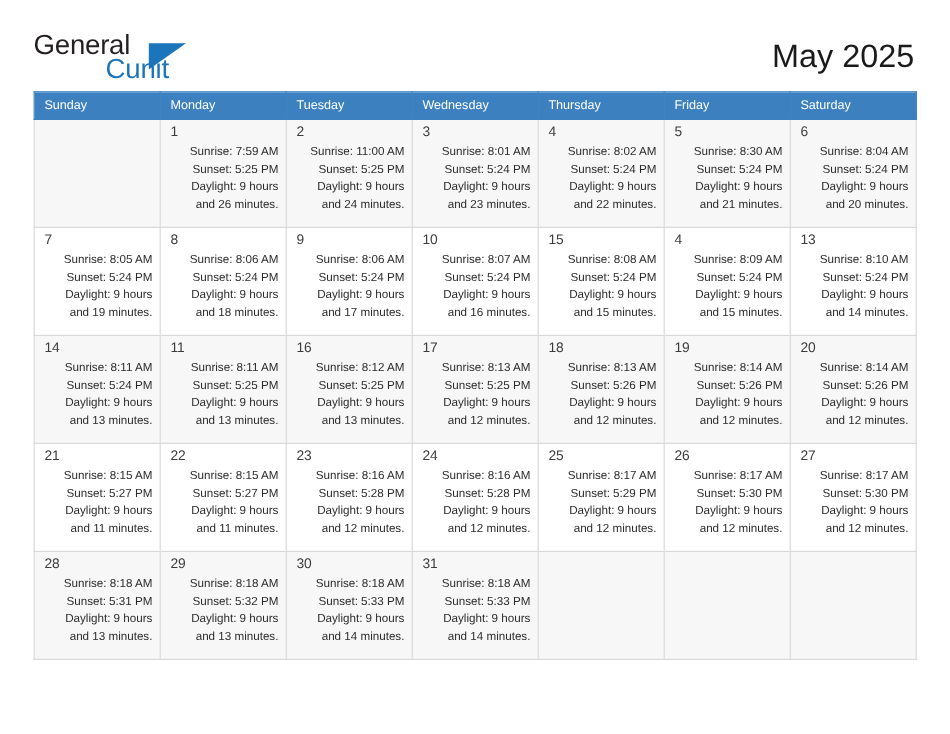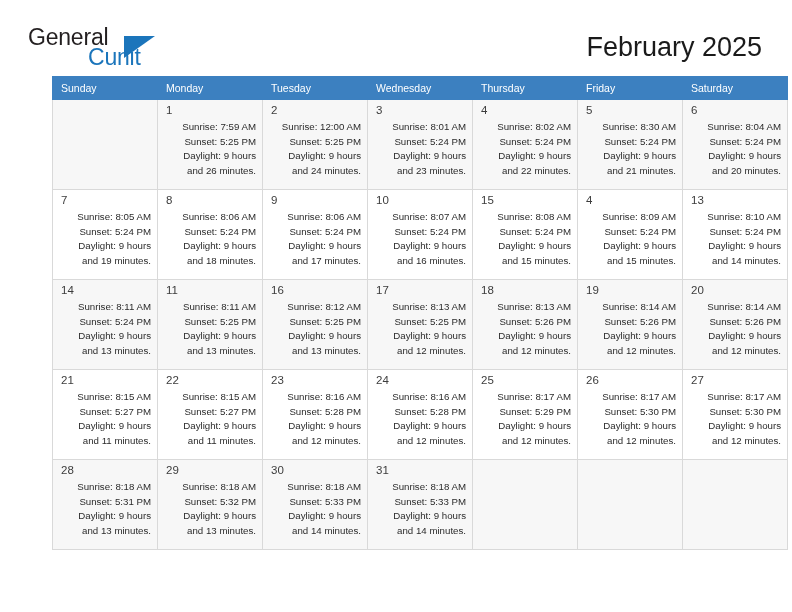--- a/index.html
+++ b/index.html
@@ -79,21 +79,20 @@
     line-height: 1.5;
     margin: 3px 0 0 0;
     font-weight: normal;
   }
   
   .calendar {
     border-collapse: collapse;
     width: 736px;
     table-layout: fixed;
     margin-top: 4px;
-    margin-left: 24px;
   }
   .calendar th {
     background: #3c80c0;
     color: #ffffff;
     font-size: 10.5px;
     font-weight: normal;
     text-align: left;
     padding: 5px 0 5px 8px;
     height: 19px;
     box-sizing: border-box;
@@ -140,21 +139,21 @@
 
   <div class="header">
 
     <div class="logo">
       <span class="logo-general">General</span>
       <span class="logo-triangle"></span>
       <span class="logo-blue">Cunit</span>
     </div>
 
     <div class="title-block">
-      <h1 class="cal-title">February 2025</h1>
+      <h1 class="cal-title">May 2025</h1>
     </div>
 
   </div>
 
   <table class="calendar">
     <thead>
       <tr id="weekday-row">
           <th>Sunday</th>
           <th>Monday</th>
           <th>Tuesday</th>
@@ -179,21 +178,21 @@
                 <div>Sunset: 5:25 PM</div>
                 <div>Daylight: 9 hours</div>
                 <div>and 26 minutes.</div>
               </div>
             </div>
           </td>
           <td>
             <div class="cell-inner">
               <div class="daynum">2</div>
               <div class="info">
-                <div>Sunrise: 12:00 AM</div>
+                <div>Sunrise: 11:00 AM</div>
                 <div>Sunset: 5:25 PM</div>
                 <div>Daylight: 9 hours</div>
                 <div>and 24 minutes.</div>
               </div>
             </div>
           </td>
           <td>
             <div class="cell-inner">
               <div class="daynum">3</div>
               <div class="info">

